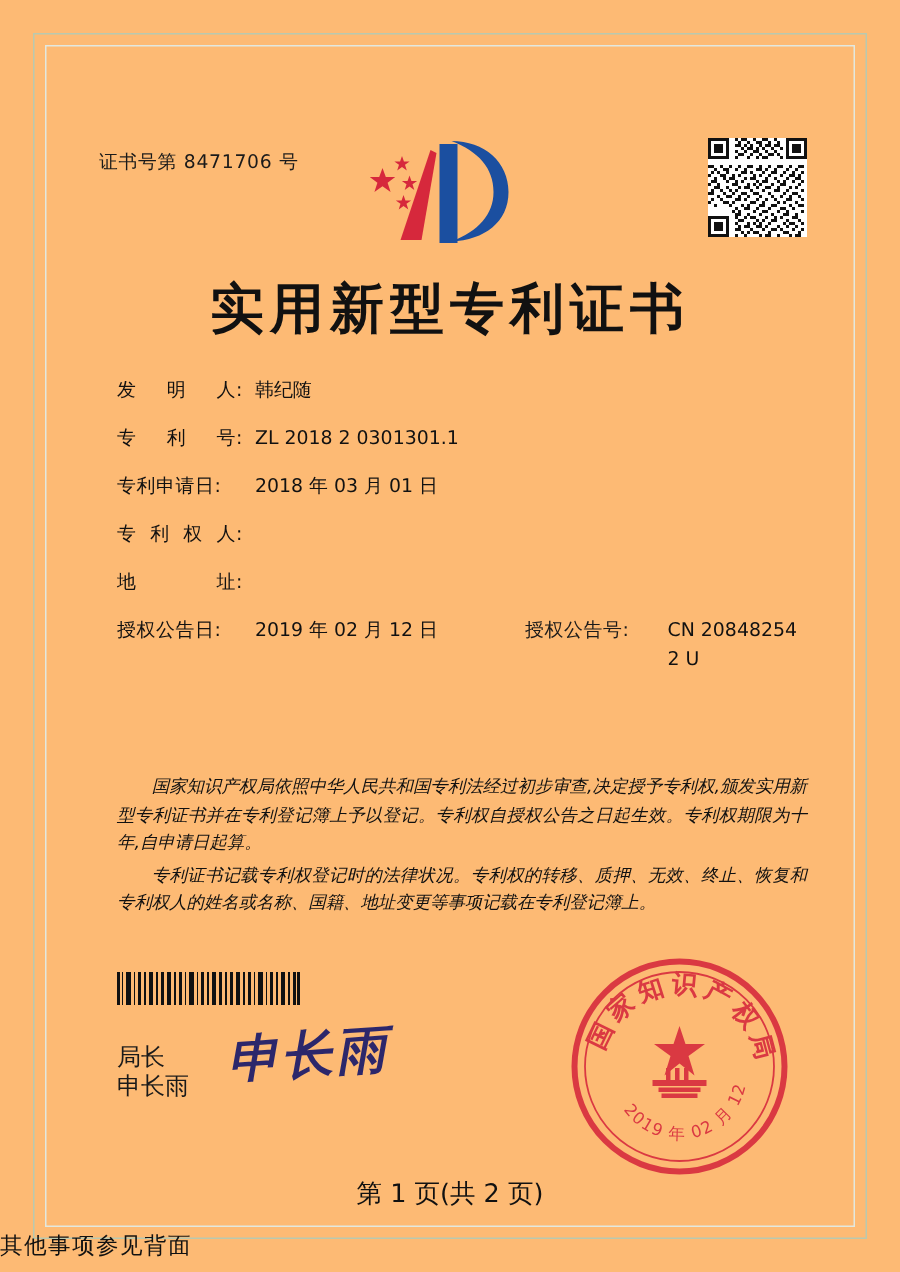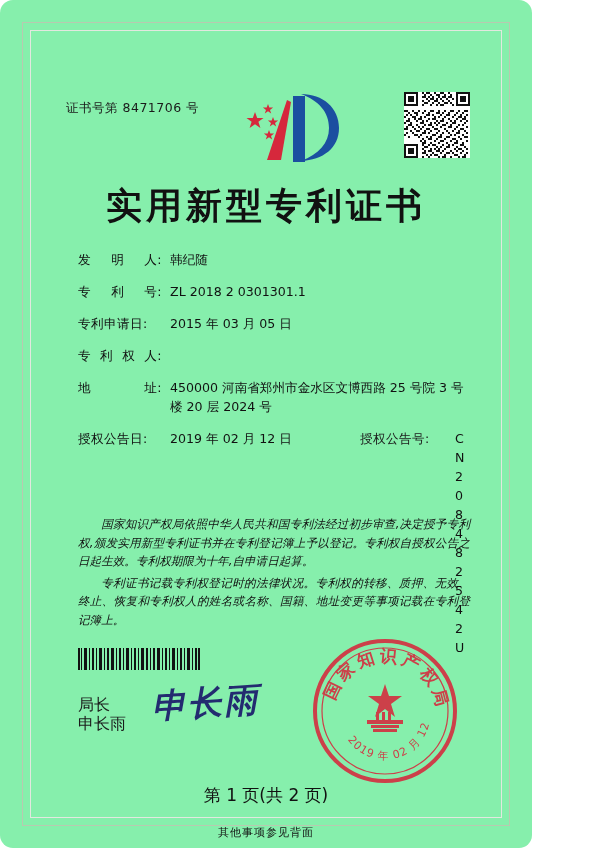--- a/index.html
+++ b/index.html
@@ -10,25 +10,24 @@
     width: 600px;
     height: 848px;
     background: #ffffff;
     font-family: "DejaVu Sans", "Liberation Sans", sans-serif;
     color: #1a1a1a;
     overflow: hidden;
   }
 
   .page {
     position: relative;
-    width: 532px;
+    width: 600px;
     height: 848px;
-    background: #86efac;
+    background: #fdba74;
     box-sizing: border-box;
-    border-radius: 13px;
   }
 
   
   .frame-outer {
     position: absolute;
     left: 22px;
     top: 22px;
     right: 22px;
     bottom: 22px;
     border: 1px solid #b8c9b0;
@@ -113,21 +112,21 @@
     color: #111;
     word-break: break-all;
   }
 
   .field-row.dual {
     justify-content: center;
   }
   .dual-second-label {
     width: 95px;
     flex: 0 0 95px;
-    margin-left: 42px;
+    margin-left: 32px;
     letter-spacing: 0.4px;
   }
   .dual-first-value {
     flex: 0 0 148px;
   }
 
   .paragraphs {
     position: absolute;
     left: 78px;
     right: 62px;
@@ -192,22 +191,22 @@
     text-align: center;
     font-size: 17px;
     color: #111;
   }
 
   .footer-note {
     position: absolute;
     left: 0;
     right: 0;
     bottom: 8px;
-    text-align: center;
-    font-size: 11px;
+    text-align: left;
+    font-size: 15px;
     color: #111;
     letter-spacing: 1px;
   }
 </style>
 </head>
 <body>
 
 <div class="page">
 
   <div class="frame-outer"></div>
@@ -495,38 +494,37 @@
       <div class="field-label spread">
         <span>专</span>
         <span>利</span>
         <span>号:</span>
       </div>
       <div class="field-value">ZL 2018 2 0301301.1</div>
     </div>
 
     <div class="field-row">
       <div class="field-label">专利申请日:</div>
-      <div class="field-value">2015 年 03 月 05 日</div>
+      <div class="field-value">2018 年 03 月 01 日</div>
     </div>
 
     <div class="field-row">
       <div class="field-label spread">
         <span>专</span>
         <span>利</span>
         <span>权</span>
         <span>人:</span>
       </div>
     </div>
 
     <div class="field-row">
       <div class="field-label spread">
         <span>地</span>
         <span>址:</span>
       </div>
-      <div class="field-value">450000 河南省郑州市金水区文博西路 25 号院 3 号楼 20 层 2024 号</div>
     </div>
 
     <div class="field-row dual">
       <div class="field-label">授权公告日:</div>
       <div class="field-value dual-first-value">2019 年 02 月 12 日</div>
       <div class="dual-second-label">授权公告号:</div>
       <div class="field-value">CN 208482542 U</div>
     </div>
 
   </div>

